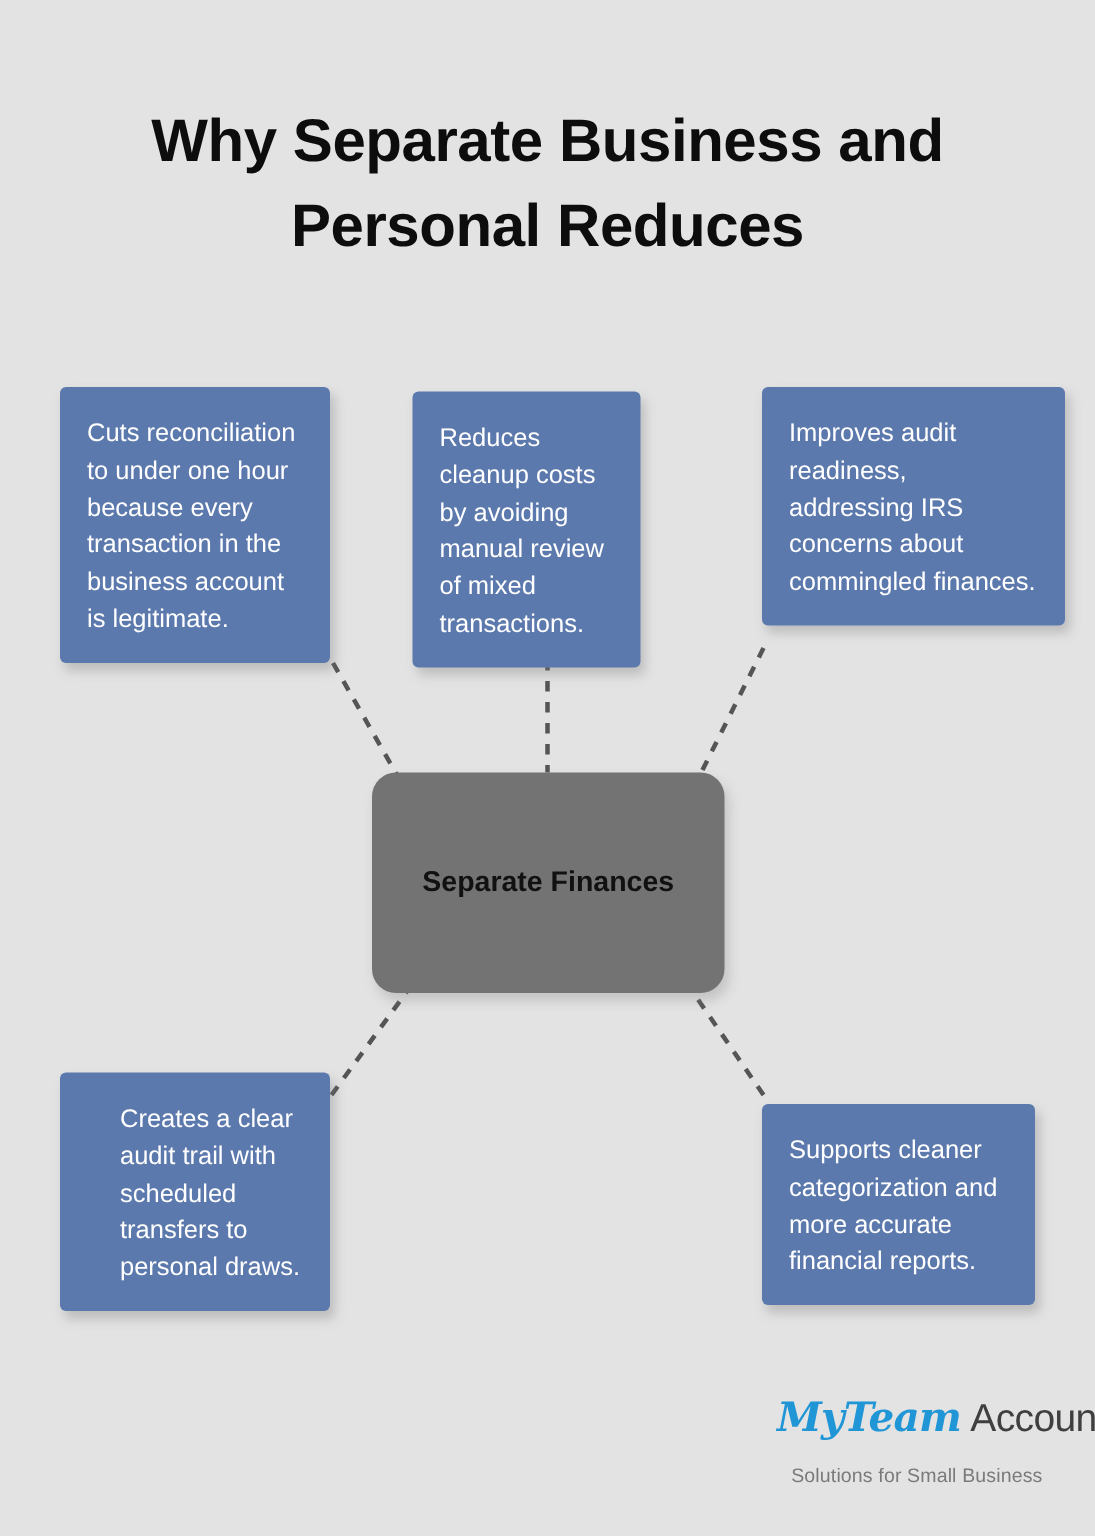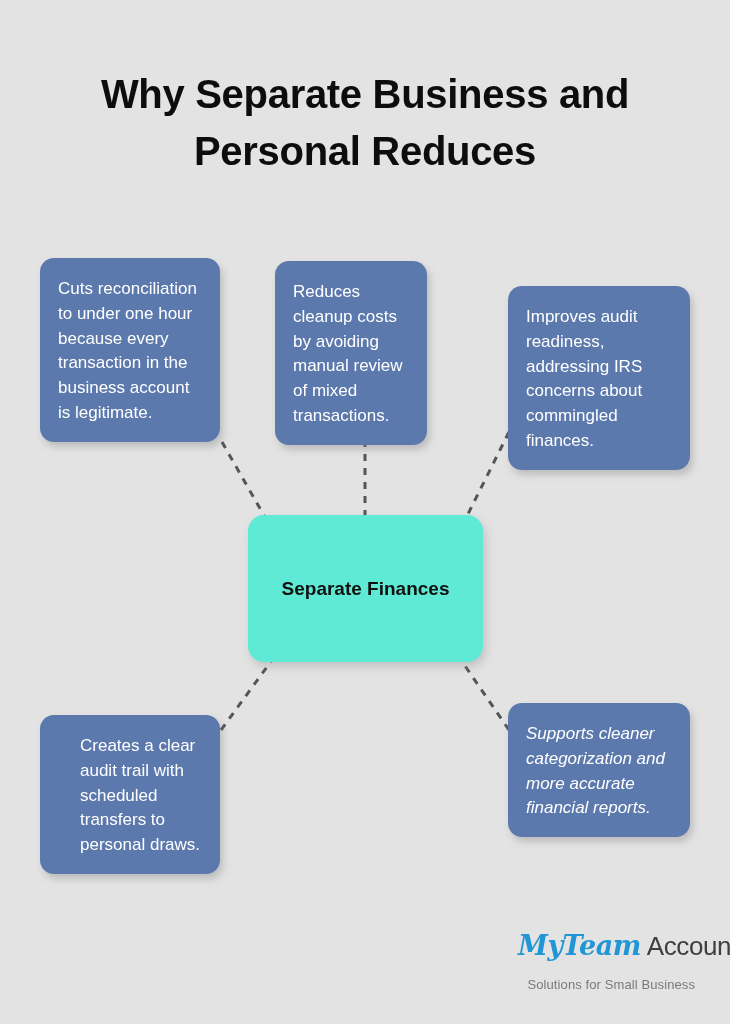--- a/index.html
+++ b/index.html
@@ -36,49 +36,49 @@
     position: absolute;
     left: 0;
     top: 0;
     width: 730px;
     height: 1024px;
     pointer-events: none;
   }
   .node {
     position: absolute;
     box-sizing: border-box;
-    border-radius: 14px;
+    border-radius: 4px;
   }
   .leaf {
     background: #5c79ad;
     color: #ffffff;
     padding: 19px 18px 16px 18px;
     font-size: 17px;
     line-height: 1.46;
     box-shadow: 3px 5px 7px rgba(120,120,120,0.35);
   }
   .center-node {
-    background: #5eead4;
+    background: #737373;
     color: #111111;
     display: flex;
     align-items: center;
     justify-content: center;
     text-align: center;
     font-size: 19px;
     font-weight: bold;
     line-height: 1.45;
     box-shadow: 3px 5px 8px rgba(130,130,130,0.32);
     border-radius: 16px;
   }
   #node-1 { left: 40px;  top: 258px; width: 180px; }
   #node-2 { left: 275px; top: 261px; width: 152px; }
-  #node-3 { left: 508px; top: 258px; width: 182px; margin-top: 28px; }
+  #node-3 { left: 508px; top: 258px; width: 202px; }
   #node-center { left: 248px; top: 515px; width: 235px; height: 147px; }
   #node-4 { left: 40px;  top: 715px; width: 180px; padding-left: 40px; }
-  #node-5 { left: 508px; top: 703px; width: 182px; font-style: italic; }
+  #node-5 { left: 508px; top: 736px; width: 182px; }
 
   #logo {
     position: absolute;
     left: 495px;
     top: 930px;
     width: 200px;
     height: 52px;
   }
   .logo-row-main {
     display: flex;

